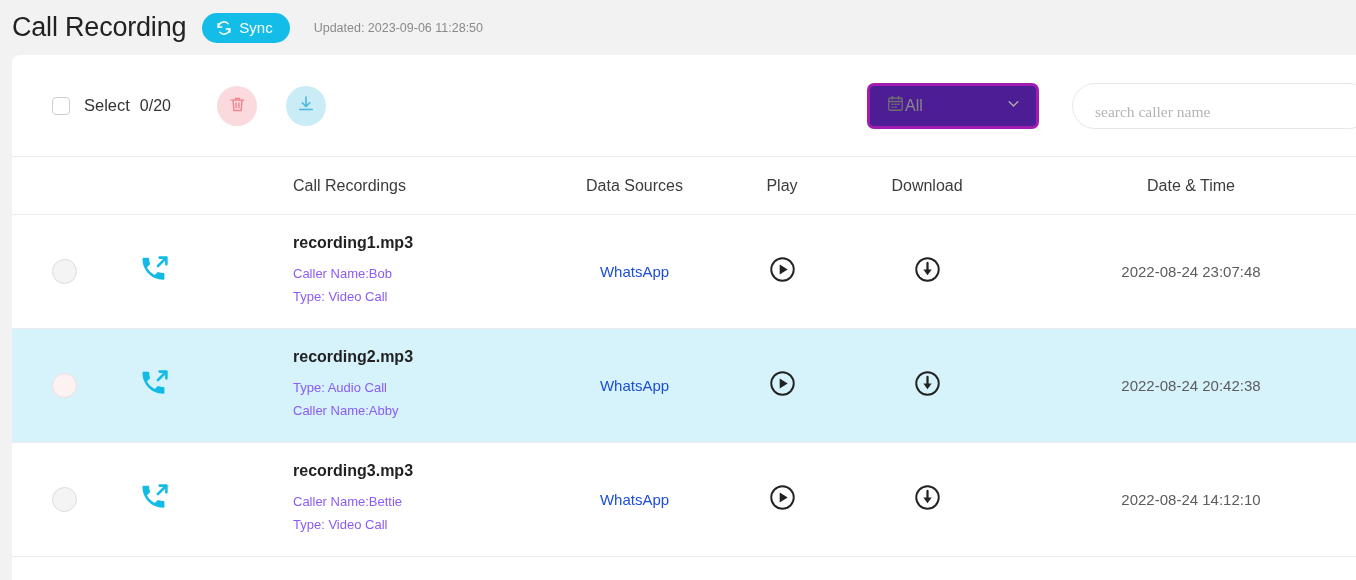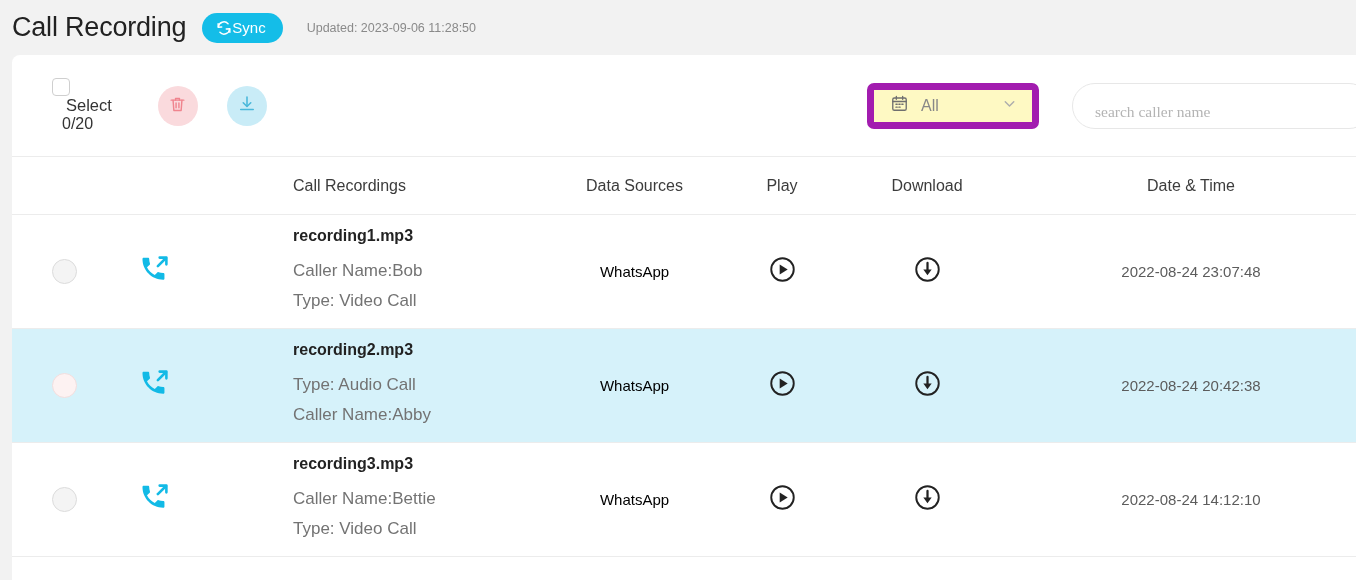--- a/index.html
+++ b/index.html
@@ -30,20 +30,21 @@
     font-size: 27px;
     font-weight: 400;
     color: #222;
     letter-spacing: -0.2px;
     line-height: 1;
   }
 
   .sync-button {
     display: flex;
     align-items: center;
+    gap: 7px;
     margin-left: 16px;
     height: 30px;
     padding: 0 17px 0 14px;
     border-radius: 16px;
     background: #14bde8;
     color: #fff;
     font-size: 15px;
     cursor: pointer;
     border: none;
     font-family: inherit;
@@ -73,21 +74,21 @@
 
   
   .toolbar {
     height: 101px;
     display: flex;
     align-items: center;
     padding: 0 0 0 40px;
     position: relative;
   }
 
-  .select-group { display: flex; align-items: flex-start; flex-direction: column; }
+  .select-group { display: flex; align-items: flex-end; }
 
   .select-checkbox {
     width: 18px;
     height: 18px;
     border: 1px solid #cfcfcf;
     border-radius: 4px;
     background: #fff;
     cursor: pointer;
   }
 
@@ -122,28 +123,27 @@
     right: 0;
     top: 50%;
     transform: translateY(-50%);
     display: flex;
     align-items: center;
   }
 
   .date-filter {
     width: 172px;
     height: 46px;
-    border: 7px solid #a21caf;
+    border: 3px solid #a21caf;
     border-radius: 7px;
-    background: #fef9c3;
+    background: #4c1d95;
     display: flex;
     align-items: center;
     padding: 0 14px 0 16px;
     cursor: pointer;
-    gap: 12px;
   }
 
   .date-filter-value {
     font-size: 16px;
     color: #888;
     flex: 1;
   }
 
   .search-wrap {
     margin-left: 33px;
@@ -213,29 +213,29 @@
 
   .file-name {
     font-size: 16px;
     font-weight: bold;
     color: #222;
     margin-bottom: 11px;
     white-space: nowrap;
   }
 
   .file-meta {
-    font-size: 17px;
-    color: #737373;
+    font-size: 13px;
+    color: #8b5cf6;
     line-height: 1.75;
     white-space: nowrap;
   }
 
   .source-text {
     font-size: 15px;
-    color: #000000;
+    color: #1d4ed8;
   }
 
   .date-text {
     font-size: 15px;
     color: #5c5c5c;
     white-space: nowrap;
   }
 
   .icon-btn { cursor: pointer; display: block; }
 </style>

